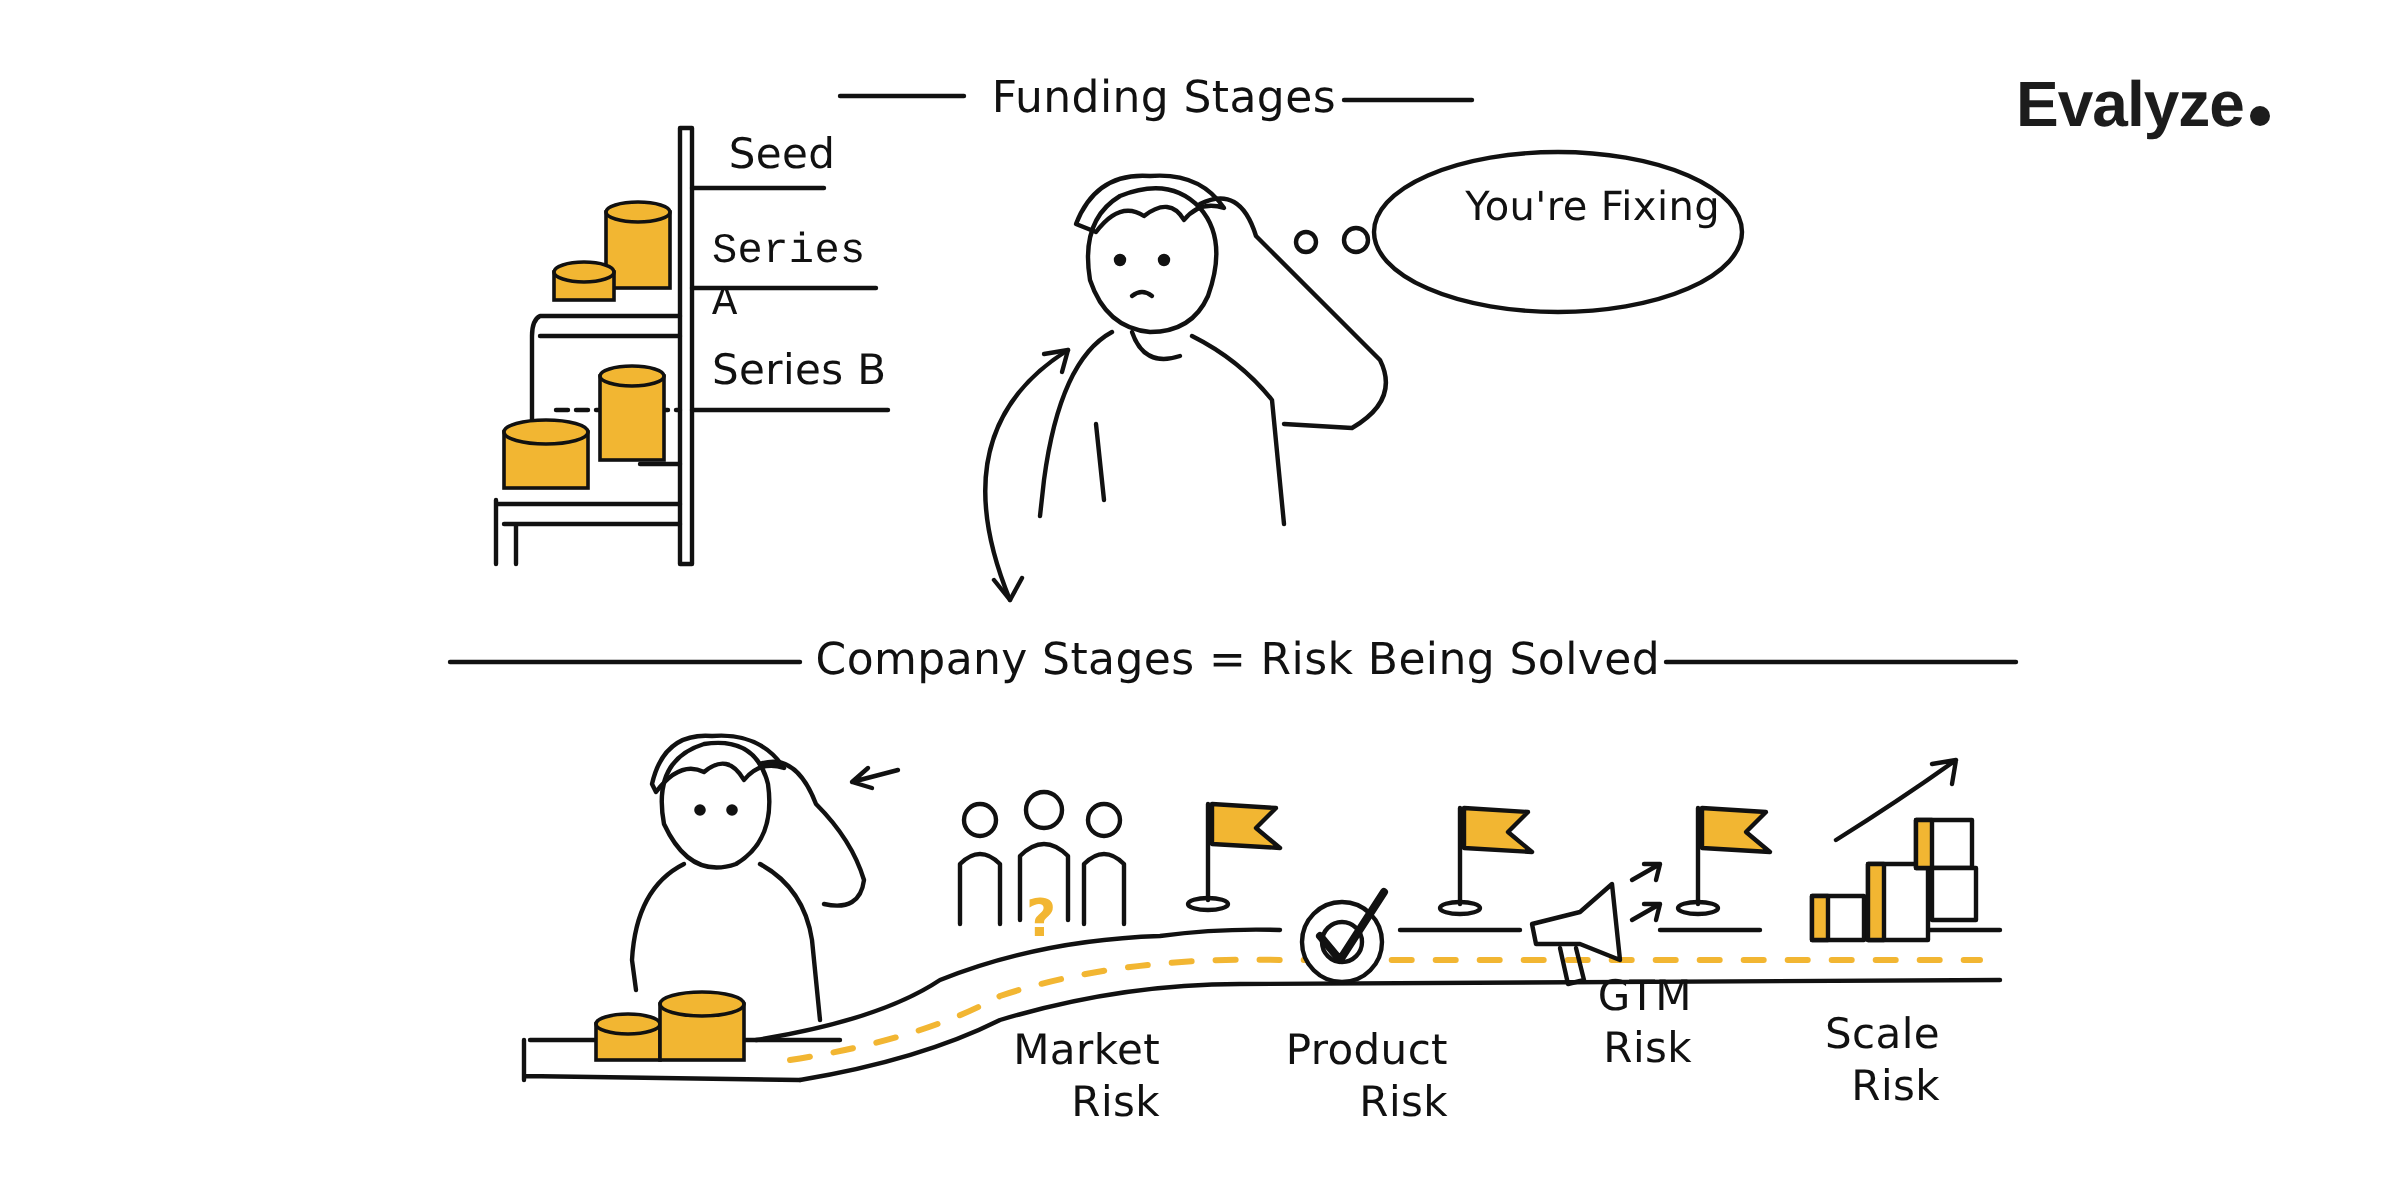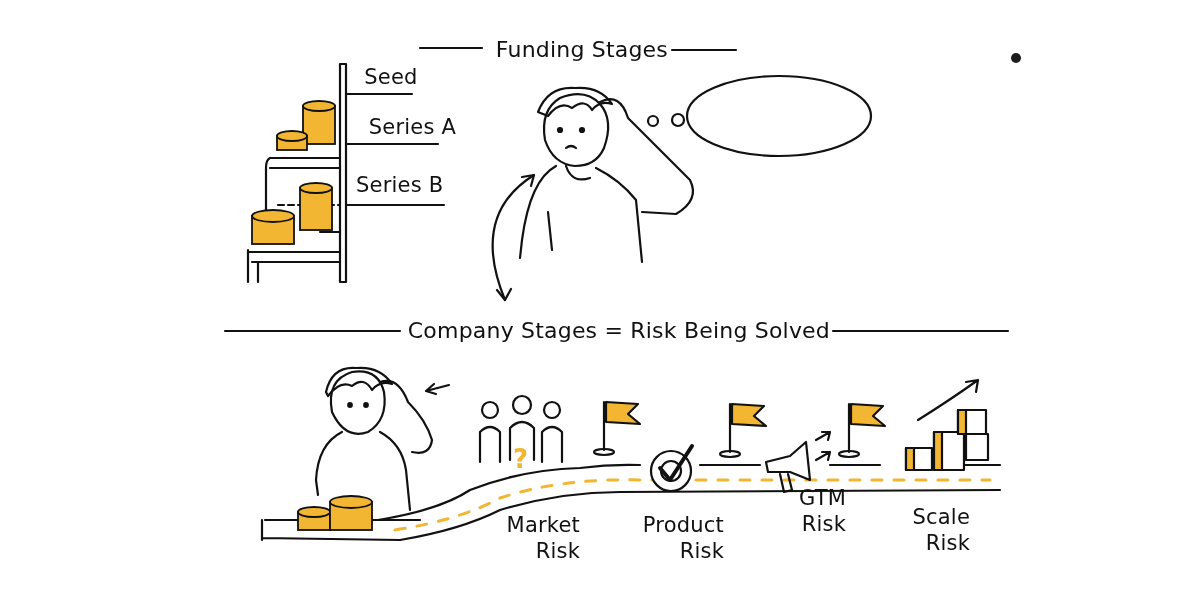--- a/index.html
+++ b/index.html
@@ -6,21 +6,21 @@
   body{width:1200px;height:600px;position:relative;overflow:hidden;font-family:"DejaVu Sans",sans-serif;color:#111;}
   .hand{font-family:"DejaVu Sans",sans-serif;color:#111;letter-spacing:0.2px;}
   svg{position:absolute;left:0;top:0;}
   .lbl{position:absolute;font-size:21px;line-height:26px;text-align:right;color:#111;}
   .logo{position:absolute;left:1008px;top:34px;font-family:"Liberation Sans",sans-serif;font-weight:700;font-size:32px;letter-spacing:-0.5px;color:#1c1c1c;}
   .logo .dot{display:inline-block;width:10px;height:10px;border-radius:50%;background:#1c1c1c;margin-left:3px;}
 </style>
 </head>
 <body>
 
-<div class="logo"><span class="dot"></span></div>
+<div class="logo"><span>Evalyze</span><span class="dot"></span></div>
 
 <svg width="1200" height="600" viewBox="0 0 1200 600">
   <g fill="none" stroke="#111" stroke-width="2.2" stroke-linecap="round" stroke-linejoin="round">
 
     <line x1="420" y1="48" x2="482" y2="48"></line>
     <line x1="672" y1="50" x2="736" y2="50"></line>
 
     <g>
       <rect x="340" y="64" width="6" height="218" fill="#fff"></rect>
       <line x1="346" y1="94" x2="412" y2="94"></line>
@@ -151,24 +151,25 @@
     <g>
       <rect x="330" y="502" width="42" height="28" fill="#F2B632"></rect>
         <ellipse cx="351" cy="502" rx="21" ry="6" fill="#F2B632"></ellipse>
     </g>
   </g>
 </svg>
 
 <div class="lbl hand" style="left:488px;top:37px;width:180px;font-size:22px;">Funding Stages</div>
 
 <div class="lbl hand" style="left:356px;top:64px;width:70px;text-align:center;">Seed</div>
-<div class="lbl hand" style="left:356px;top:114px;width:100px;text-align:right;">Series A</div>
+<div class="lbl hand" style="left:356px;top:114px;width:100px;text-align:left;font-family:Liberation Mono, monospace;">Series A</div>
 <div class="lbl hand" style="left:356px;top:172px;width:100px;text-align:left;">Series B</div>
 
 <div class="lbl hand" style="left:700px;top:90px;width:160px;font-size:20px;line-height:26px;">
+  <div>You're Fixing</div>
 </div>
 
 <div class="lbl hand" style="left:405px;top:318px;width:425px;font-size:22px;">Company Stages = Risk Being Solved</div>
 
 <div class="lbl hand" style="left:480px;top:512px;width:100px;">
   <div>Market</div>
   <div>Risk</div>
 </div>
 <div class="lbl hand" style="left:624px;top:512px;width:100px;">
   <div>Product</div>

